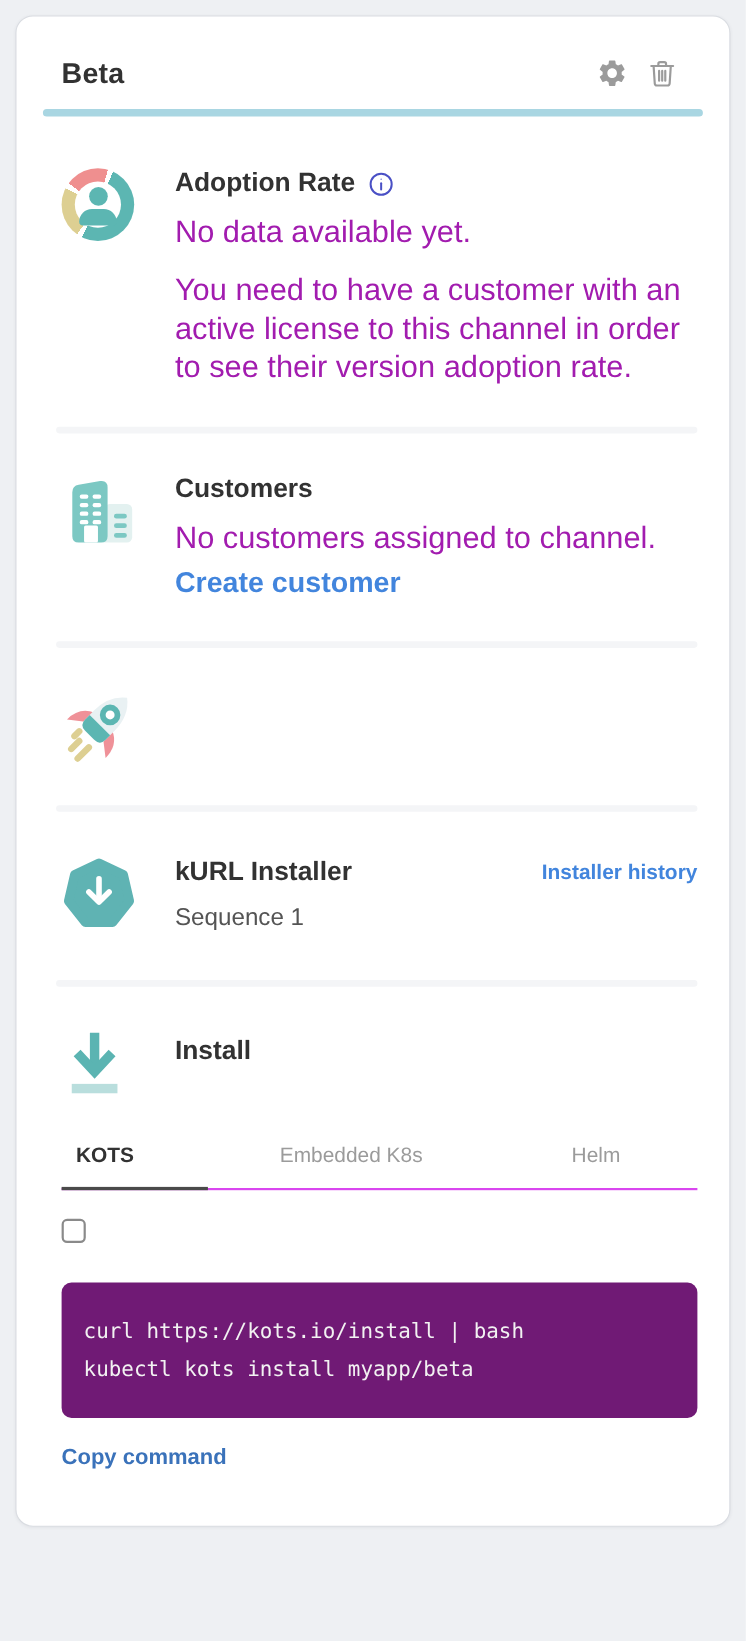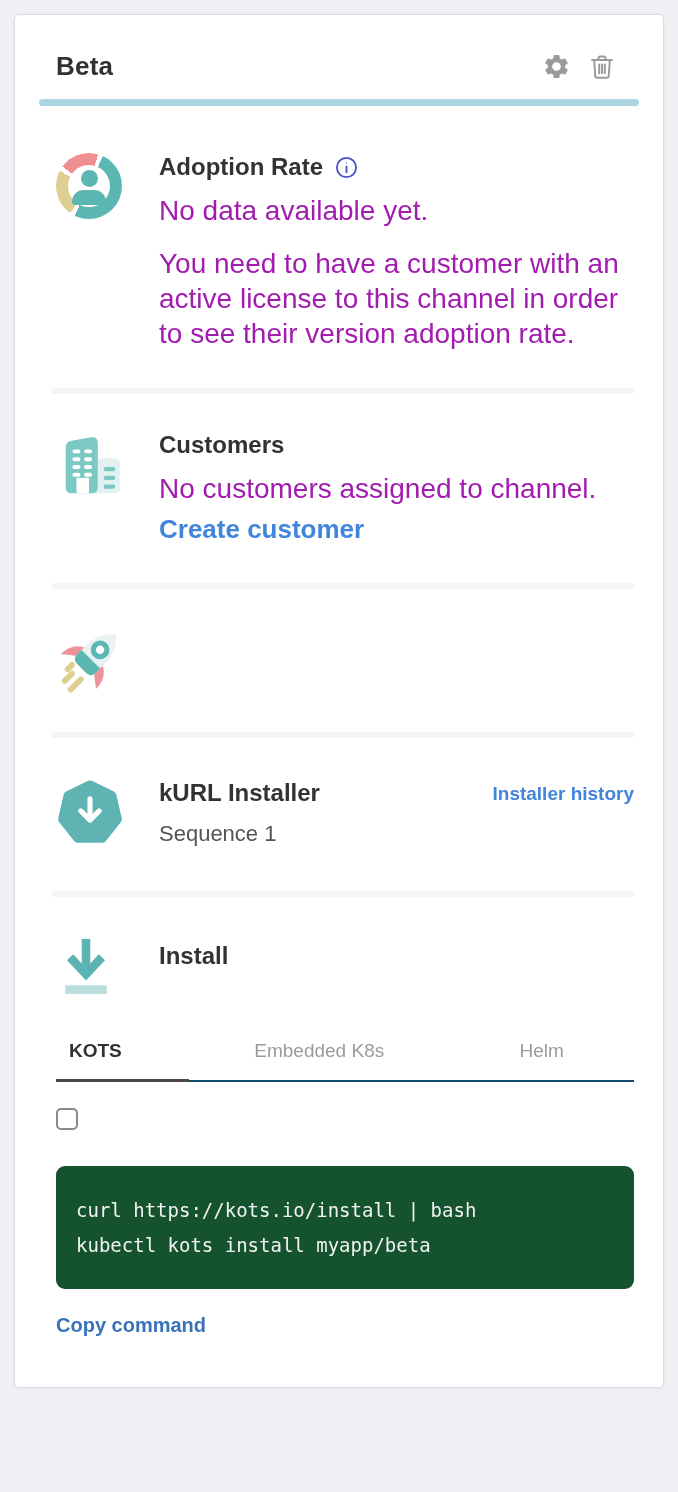--- a/index.html
+++ b/index.html
@@ -8,21 +8,21 @@
     background:#eef0f3;
     font-family:"Liberation Sans", sans-serif;
     color:#323232;
     -webkit-font-smoothing:antialiased;
   }
   .card {
     width:650px;
     margin:14px;
     background:#ffffff;
     border:1px solid #d9dce1;
-    border-radius:5px;
+    border-radius:16px;
     box-shadow:0 1px 3px rgba(50,50,70,.06);
     padding:36px 0 50px;
   }
   
   .card-header {
     display:flex; align-items:center; justify-content:space-between;
     padding:0 46px 0 41px;
   }
   .card-title { font-size:26px; font-weight:700; color:#323232; letter-spacing:.2px; }
   .header-icons { display:flex; align-items:center; gap:16px; }
@@ -49,38 +49,38 @@
   
   .donut { width:66px; height:66px; border-radius:50%; position:relative;
     background:conic-gradient(#ef8f8f 0deg 16deg, #fff 16deg 25deg, #5cb6b2 25deg 206deg,
       #fff 206deg 215deg, #ddcf92 215deg 297deg, #fff 297deg 306deg, #ef8f8f 306deg 360deg);
   }
   .donut::after { content:""; position:absolute; inset:12px; border-radius:50%; background:#fff; }
   .donut .head { position:absolute; left:25px; top:17px; width:17px; height:17px; border-radius:50%; background:#5cb6b2; z-index:2; }
   .donut .shoulders { position:absolute; left:16px; top:37px; width:34px; height:15px; border-radius:17px 17px 5px 5px; background:#5cb6b2; z-index:2; }
 
   
-  .tabs { display:flex; border-bottom:2px solid #0c4a6e; margin-top:30px;gap:38px; }
+  .tabs { display:flex; border-bottom:2px solid #d946ef; margin-top:30px;gap:38px; }
   .tab { font-size:19px; color:#9b9b9b; padding:10px 0 17px; text-align:center; cursor:pointer; }
   .tab.active { color:#323232; font-weight:700; border-bottom:3px solid #4a4a4a; margin-bottom:-2px; }
   .tab-kots { width:133px; text-align:left; padding-left:13px; }
   .tab-flex { flex:1; }
 
   
   .airgap-row { display:flex; align-items:center; margin-top:26px; }
   .checkbox {
     appearance:none; -webkit-appearance:none;
     width:22px; height:22px; border:2px solid #8a8a8a; border-radius:5px;
     background:#fff; cursor:pointer; flex:0 0 22px;
   }
   .airgap-label { font-size:19px; color:#4f4f4f; margin-left:20px; }
 
   
   .code-block {
-    margin-top:36px; background:#14532d; border-radius:9px;
+    margin-top:36px; background:#701a75; border-radius:9px;
     padding:27px 20px 26px; color:#f2f2f2;
     font-family:"DejaVu Sans Mono","Liberation Mono",monospace;
     font-size:19px; line-height:35px; white-space:pre; overflow:hidden;
   }
   .copy-link { margin-top:25px; font-size:20px; font-weight:600; color:#3a72ba; text-decoration:none; display:inline-block; cursor:pointer; }
 
   
   .sec-adoption  { margin-top:47px; padding-bottom:37px; }
   .sec-customers { margin-top:37px; padding-bottom:38px; }
   .sec-release   { margin-top:35px; padding-bottom:38px; }

